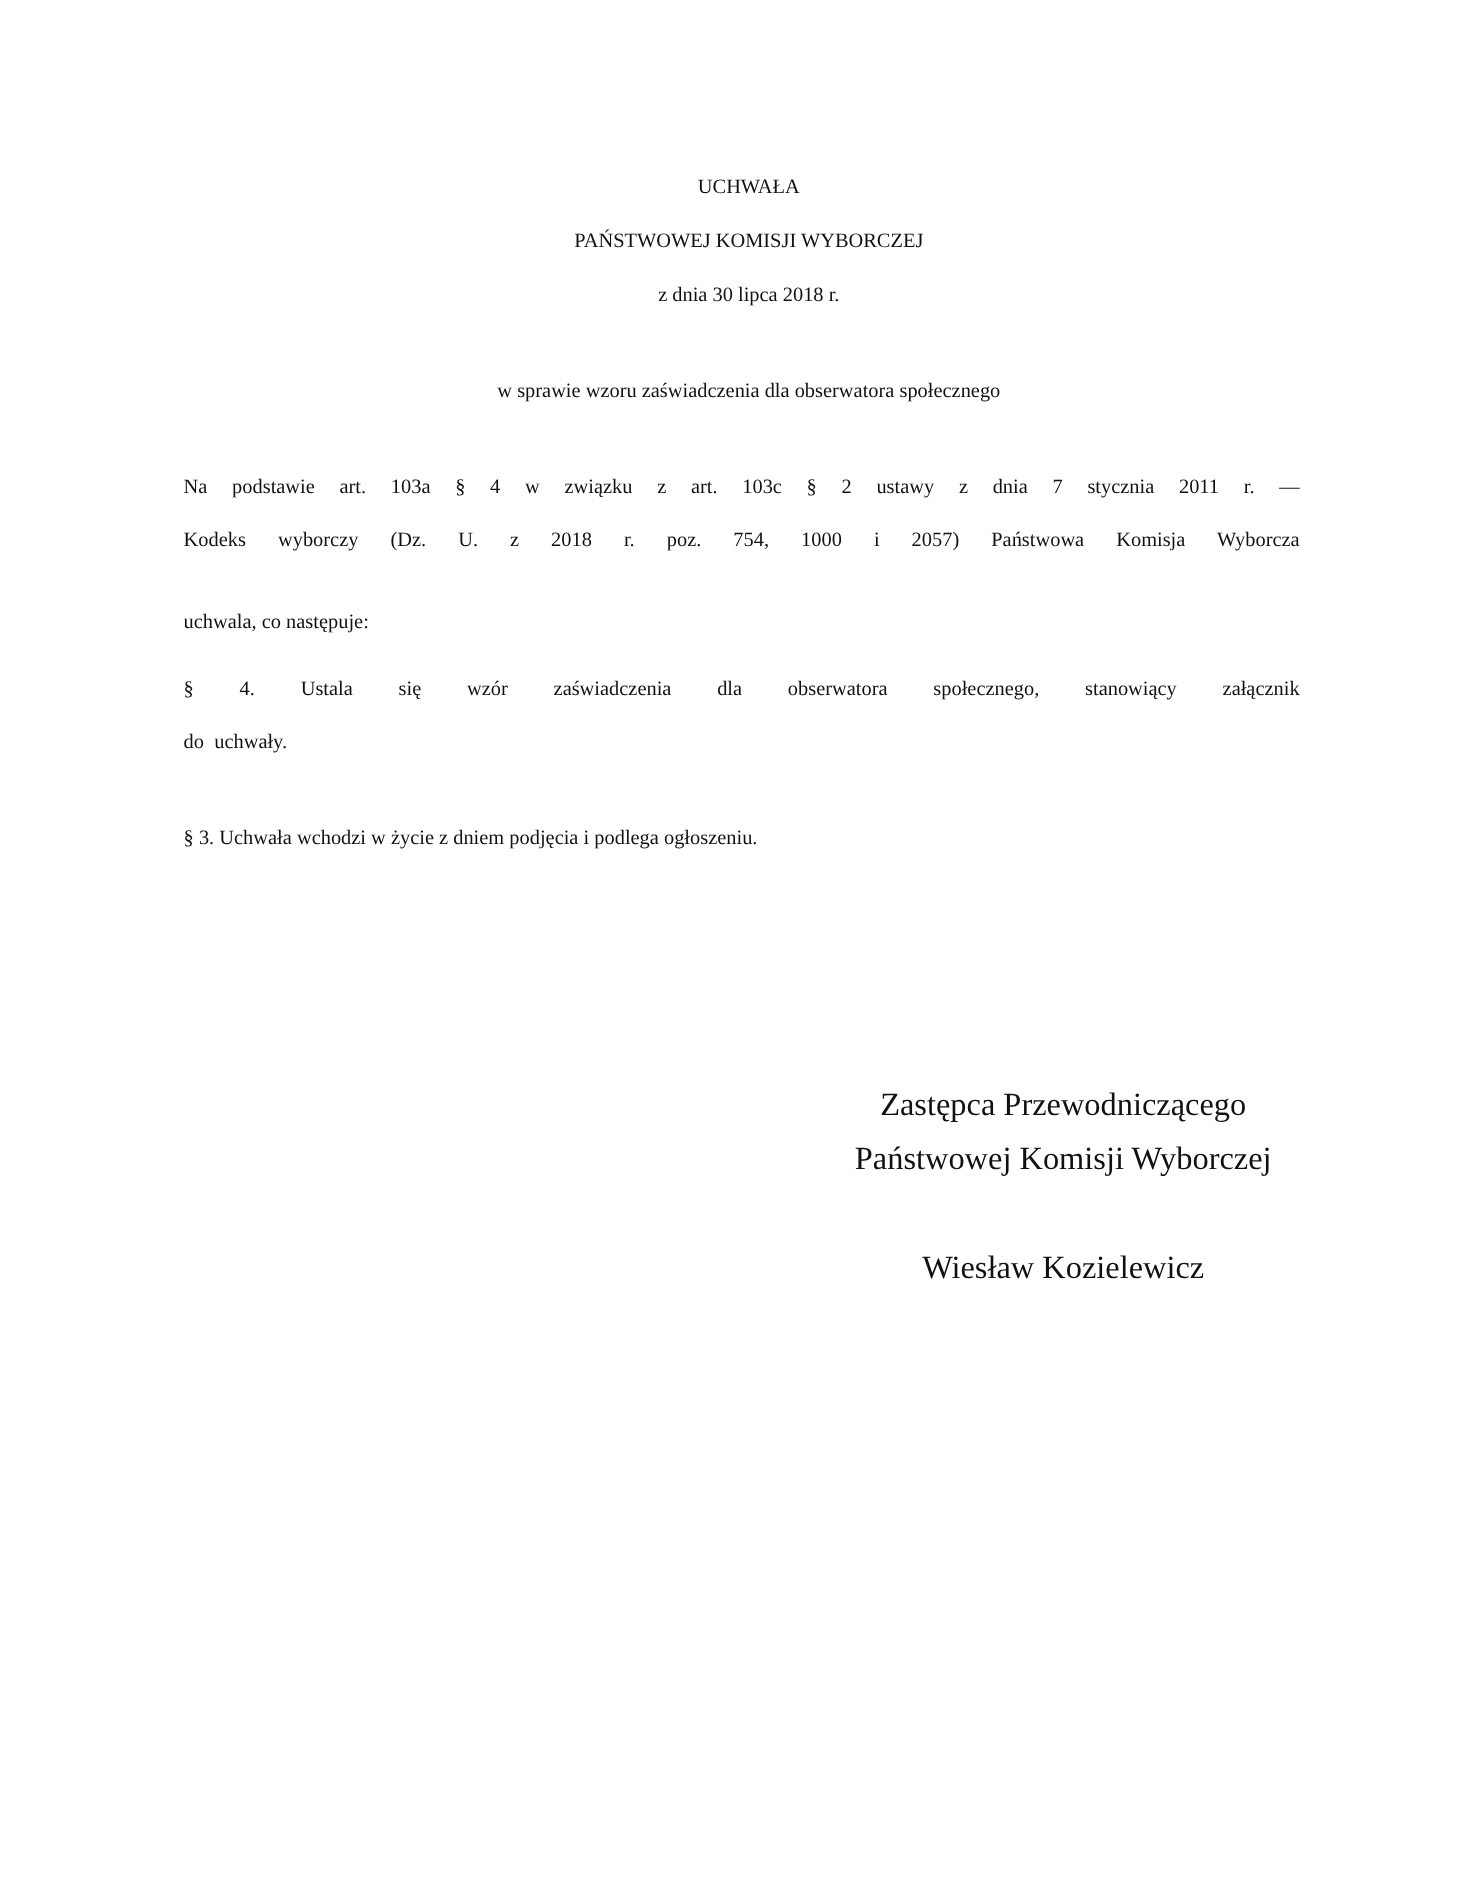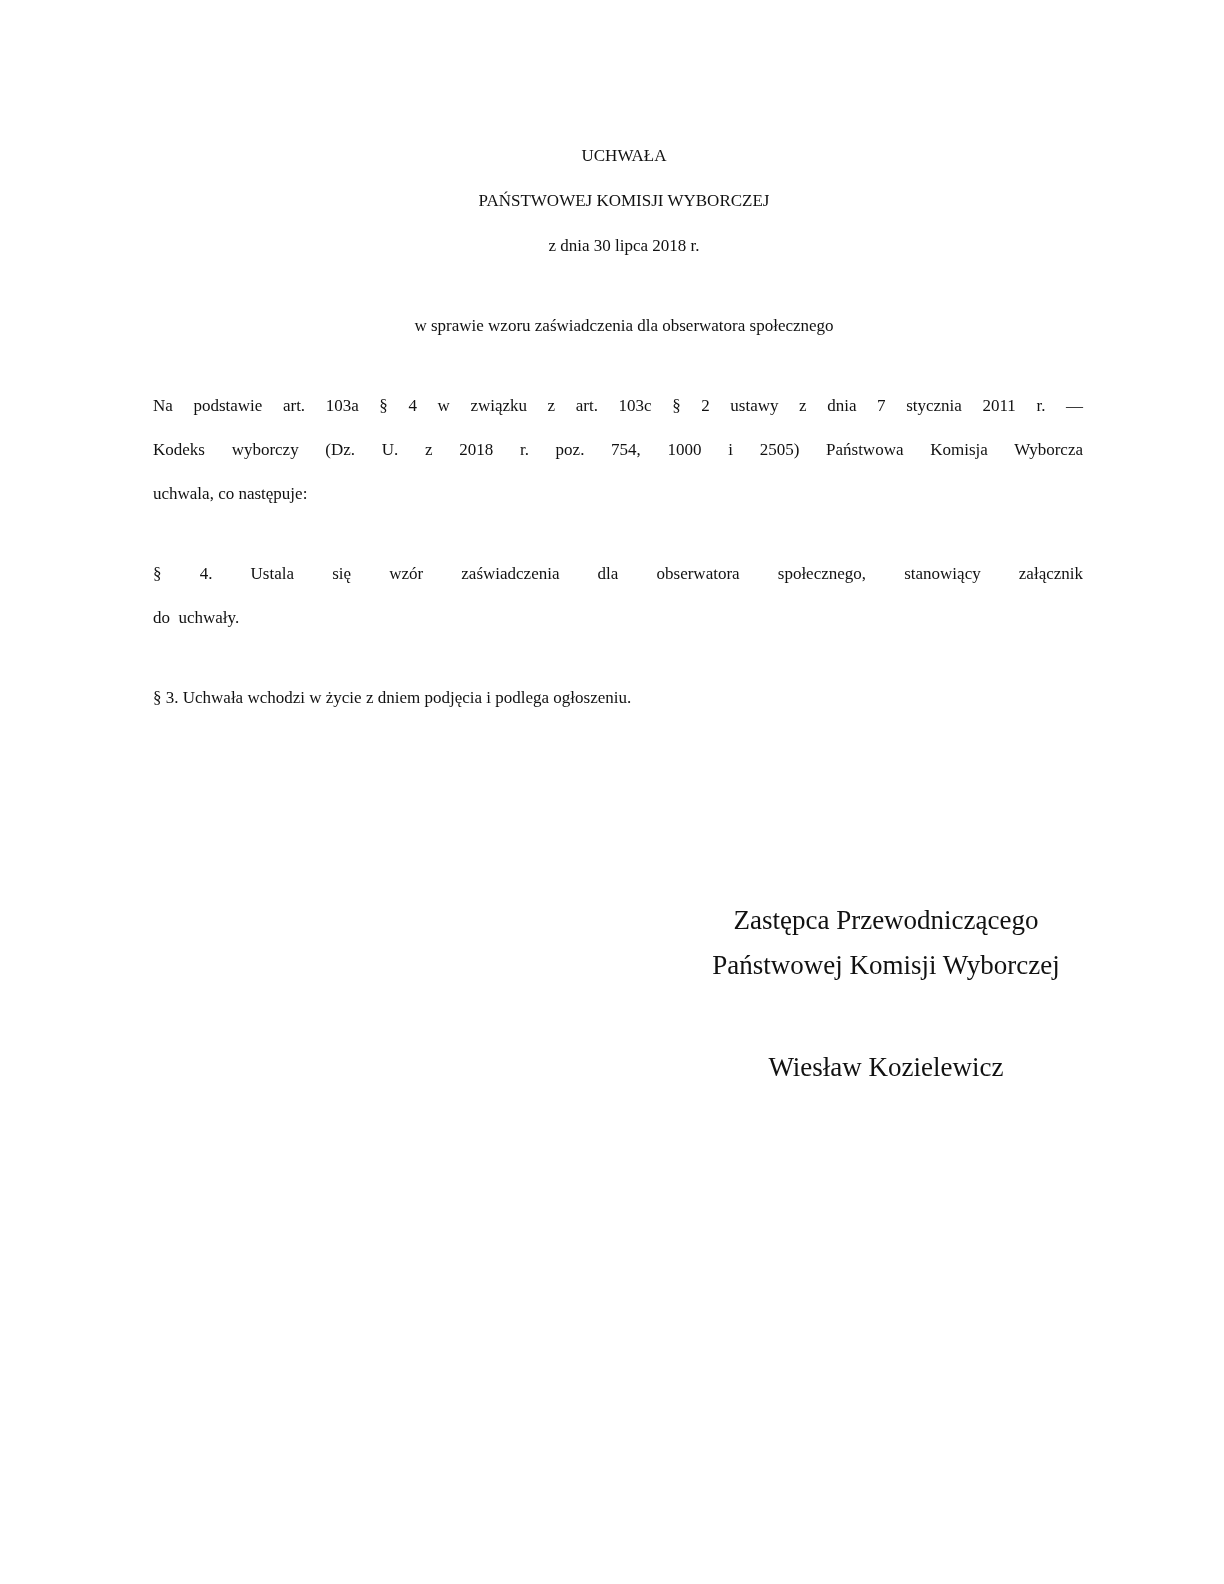--- a/index.html
+++ b/index.html
@@ -18,31 +18,31 @@
 <body>
 
 <div>
   <div class="line center" style="top:142px;">UCHWAŁA</div>
   <div class="line center" style="top:187px;">PAŃSTWOWEJ KOMISJI WYBORCZEJ</div>
   <div class="line center" style="top:232px;">z dnia 30 lipca 2018 r.</div>
   <div class="line center" style="top:312px;">w sprawie wzoru zaświadczenia dla obserwatora społecznego</div>
 
   <div>
     <div class="line body-line justify" style="top:392px;">Na podstawie art. 103a § 4 w związku z art. 103c § 2 ustawy z dnia 7 stycznia 2011 r. —</div>
-    <div class="line body-line justify" style="top:436px;">Kodeks wyborczy (Dz. U. z 2018 r. poz. 754, 1000 i 2505) Państwowa Komisja Wyborcza</div>
-    <div class="line body-line" style="top:480px;">uchwala, co następuje:</div>
+    <div class="line body-line justify" style="top:436px;">Kodeks wyborczy (Dz. U. z 2018 r. poz. 754, 1000 i 2057) Państwowa Komisja Wyborcza</div>
+    <div class="line body-line" style="top:504px;">uchwala, co następuje:</div>
   </div>
 
   <div>
     <div class="line body-line justify" style="top:560px;">§ 4. Ustala się wzór zaświadczenia dla obserwatora społecznego, stanowiący załącznik</div>
     <div class="line body-line" style="top:604px; white-space:pre;">do  uchwały.</div>
   </div>
 
   <div>
     <div class="line body-line" style="top:684px;">§ 3. Uchwała wchodzi w życie z dniem podjęcia i podlega ogłoszeniu.</div>
   </div>
 
   <div>
     <div class="sig" style="top:906px;">Zastępca Przewodniczącego</div>
     <div class="sig" style="top:951px;">Państwowej Komisji Wyborczej</div>
-    <div class="sig" style="top:1042px;margin-top:11px;">Wiesław Kozielewicz</div>
+    <div class="sig" style="top:1042px;">Wiesław Kozielewicz</div>
   </div>
 </div>
 
 </body></html>

